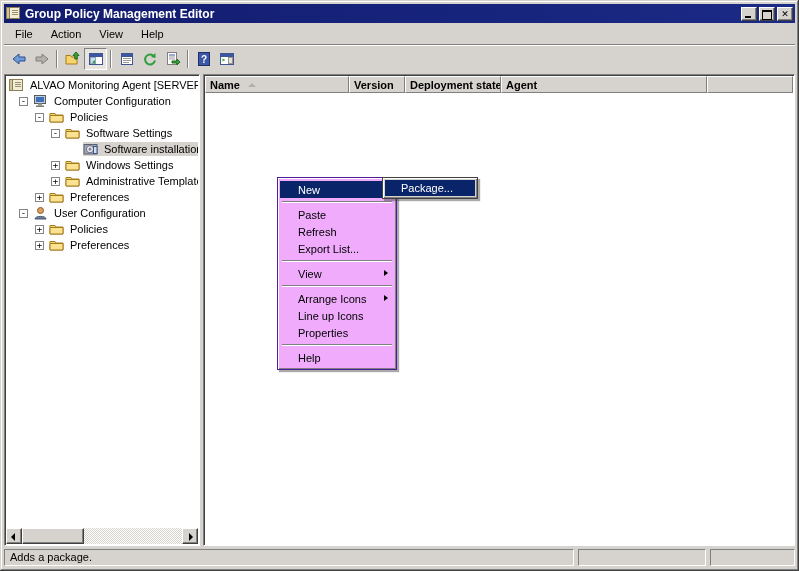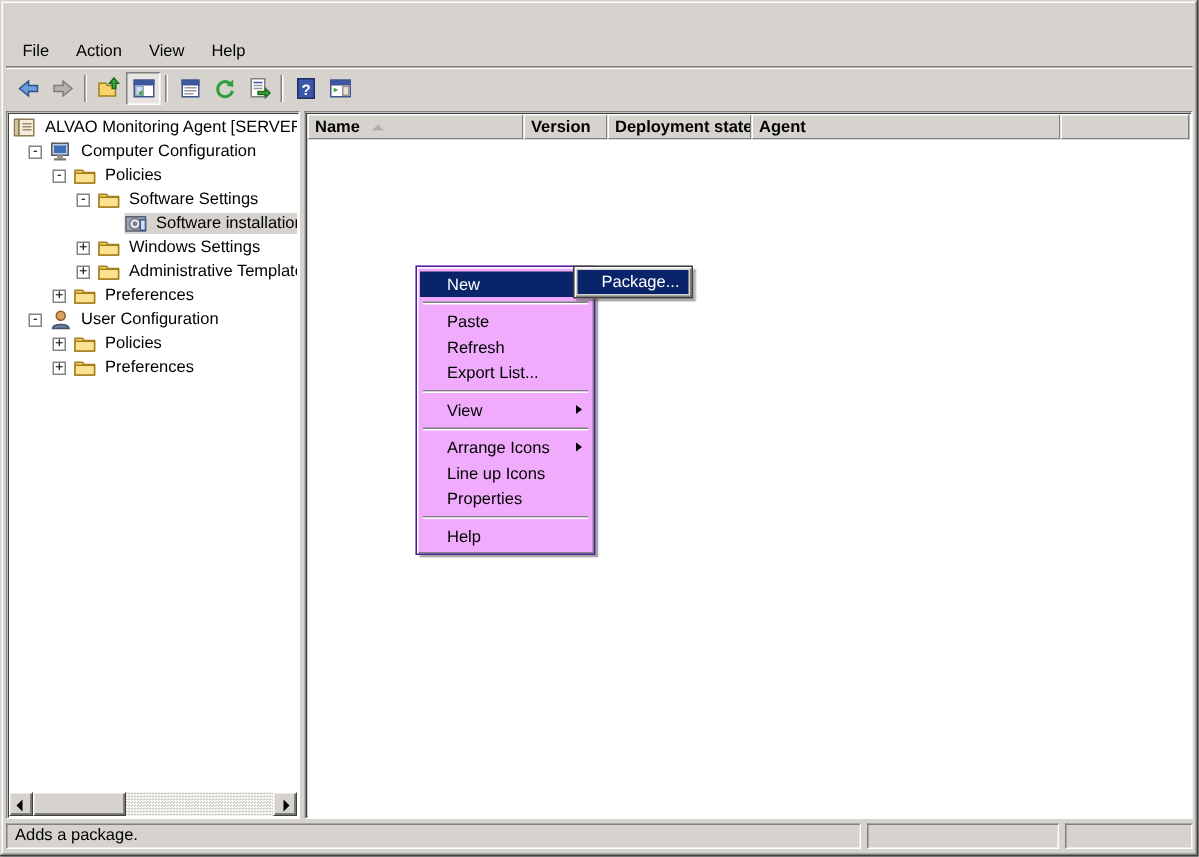--- a/index.html
+++ b/index.html
@@ -108,21 +108,21 @@
     background:#f0abfc; border:1px solid #4c1d95;
     box-shadow: inset 1px 1px 0 #fff, inset -1px -1px 0 #808080, 2px 2px 1px rgba(64,64,64,.45);
     padding:3px 2px;
   }
   .cm-item { height:17px; display:flex; align-items:center; padding:0 4px 0 18px; position:relative; }
   .cm-item.hl { background:#0A246A; color:#fff; }
   .cm-arrow { position:absolute; right:6px; top:5px; width:0; height:0;
     border-top:3.5px solid transparent; border-bottom:3.5px solid transparent; border-left:4px solid currentColor; }
   .cm-sep { height:0; border-top:1px solid #808080; border-bottom:1px solid #fff; margin:3px 2px; }
   .submenu {
-    position:absolute; left:382px; top:177px; width:80px; z-index:51;
+    position:absolute; left:382px; top:177px; width:96px; z-index:51;
     background:#D6D3CE; border:1px solid #404040;
     box-shadow: inset 1px 1px 0 #fff, inset -1px -1px 0 #808080, 2px 2px 1px rgba(64,64,64,.45);
     padding:2px;
   }
   .sm-item { height:16px; display:flex; align-items:center; padding:0 4px 0 16px; }
   .sm-item.hl { background:#0A246A; color:#fff; }
   
   .statusbar {
     position:absolute; left:4px; right:4px; bottom:4px; height:20px;
     display:flex; align-items:flex-end; padding-bottom:1px;
@@ -133,20 +133,35 @@
   }
   .sb-1 { flex:0 0 570px; margin-right:4px; }
   .sb-2 { flex:0 0 128px; margin-right:4px; }
   .sb-3 { flex:1; }
 </style>
 </head>
 <body>
 
 <div class="window">
 
+  <div class="titlebar">
+    <span>
+      <svg width="15" height="14" viewBox="0 0 15 14">
+        <rect x="3.5" y="1.5" width="10" height="11" fill="#F2EDD8" stroke="#8C7E50"></rect>
+        <rect x="0.5" y="1.5" width="3" height="11" fill="#CEC49E" stroke="#8C7E50"></rect>
+        <line x1="6" y1="4.5" x2="12" y2="4.5" stroke="#9A8F68"></line>
+        <line x1="6" y1="6.5" x2="12" y2="6.5" stroke="#9A8F68"></line>
+        <line x1="6" y1="8.5" x2="12" y2="8.5" stroke="#9A8F68"></line>
+      </svg>
+    </span>
+    <span class="title-text">Group Policy Management Editor</span>
+    <span class="win-btn glyph-min"></span>
+    <span class="win-btn glyph-max"></span>
+    <span class="win-btn glyph-close"></span>
+  </div>
 
   <div class="menubar">
     <span class="menu-top-item">File</span>
     <span class="menu-top-item">Action</span>
     <span class="menu-top-item">View</span>
     <span class="menu-top-item">Help</span>
   </div>
 
   <div class="toolbar">
     <span class="tb-btn">

